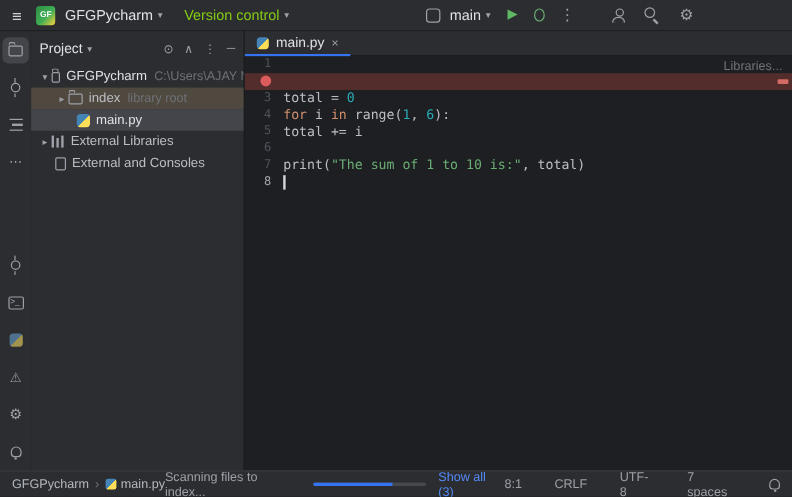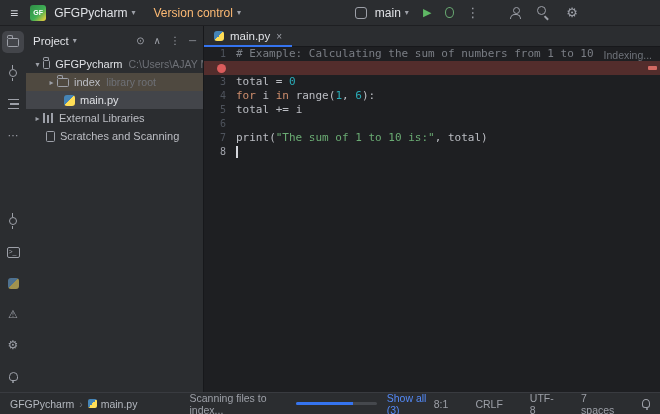--- a/index.html
+++ b/index.html
@@ -18,21 +18,21 @@
   }
   .glyph{color:#9da0a8;line-height:1}
   .menu-glyph{font-size:14px;color:#ced0d6}
   .logo{
     width:16px;height:16px;border-radius:3px;margin-left:12px;
     background:linear-gradient(135deg,#2f8d46 0%,#3fae55 55%,#ffd43b 100%);
     display:flex;align-items:center;justify-content:center;
     font-size:7px;font-weight:bold;color:#fff;
   }
   .tb-label{color:#dfe1e5;margin-left:8px}
-  .tb-label.secondary{color:#fdba74;margin-left:18px}
+  .tb-label.secondary{color:#84cc16;margin-left:18px}
   .chev{font-size:8px;color:#9da0a8;margin-left:4px}
   .run-group{margin-left:auto;display:flex;align-items:center}
   .runcfg-icon{width:12px;height:12px;border:1.4px solid #9da0a8;border-radius:3px;box-sizing:border-box}
   .play{color:#5fb865;font-size:11px;margin-left:14px}
   .debug-icon{width:9px;height:11px;border:1.5px solid #6aab73;border-radius:50%;box-sizing:border-box;margin-left:14px}
   .kebab{font-size:13px;margin-left:12px}
   .tb-cluster{display:flex;align-items:center;gap:16px;margin-left:30px;margin-right:82px}
   .person{position:relative;width:12px;height:12px}
   .person::before{content:"";position:absolute;top:0;left:3.5px;width:5px;height:5px;border:1.3px solid #9da0a8;border-radius:50%}
   .person::after{content:"";position:absolute;bottom:0;left:1px;width:9px;height:4px;border:1.3px solid #9da0a8;border-bottom:none;border-radius:6px 6px 0 0}
@@ -105,21 +105,21 @@
 
   
   #statusbar{
     left:0;right:0;bottom:0;height:22px;background:#2b2d30;border-top:1px solid #393b40;
     display:flex;align-items:center;box-sizing:border-box;padding:0 10px;
     font-size:10.5px;color:#9da0a8;
   }
   .crumb{color:#b4b8bf}
   .crumb-sep{margin:0 5px;color:#6e7177}
   .pyicon-xs{width:9px;height:9px;border-radius:2px;background:linear-gradient(135deg,#4584b6 50%,#ffde57 50%);margin-right:4px}
-  .scanning{margin-left:52px;color:#9da0a8}
+  .scanning{color:#9da0a8}
   .progress{width:95px;height:3px;background:#45484d;border-radius:2px;margin-left:10px;overflow:hidden}
   .progress i{display:block;height:100%;background:#3574f0}
   .link{color:#548af7;margin-left:10px}
   .sb-right{margin-left:auto;display:flex;gap:27px;align-items:center}
   .flexrow{display:flex;align-items:center}
 </style>
 </head>
 <body>
 
 <div id="titlebar" class="abs">
@@ -216,38 +216,37 @@
     <span class="libicon">
         <i></i>
         <i></i>
         <i></i>
       </span>
     <span class="tlabel">External Libraries</span>
   </div>
 
   <div class="trow" style="padding-left:20px">
     <span class="fileicon"></span>
-    <span class="tlabel">Scratches and Scanning</span>
+    <span class="tlabel">External and Consoles</span>
   </div>
 </div>
 
 <div id="tabbar">
   <div class="tab">
     <span class="pyicon" style="width:10px;height:10px"></span>
     <span>main.py</span>
     <span class="tab-close">×</span>
   </div>
 </div>
 
 <div id="editor" class="abs">
-  <span id="indexing">Indexing...</span>
+  <span id="indexing">Libraries...</span>
   <div>
       <div class="code-line">
         <span class="gutter">1</span>
-        <span><span class="tk-com"># Example: Calculating the sum of numbers from 1 to 10</span></span>
       </div>
       <div class="code-line bp">
         <span class="gutter"><span class="bp-dot"></span></span>
         <span></span>
         <span class="bp-mark"></span>
       </div>
       <div class="code-line">
         <span class="gutter">3</span>
         <span><span class="tk-plain">total </span><span class="tk-plain">= </span><span class="tk-num">0</span></span>
       </div>

